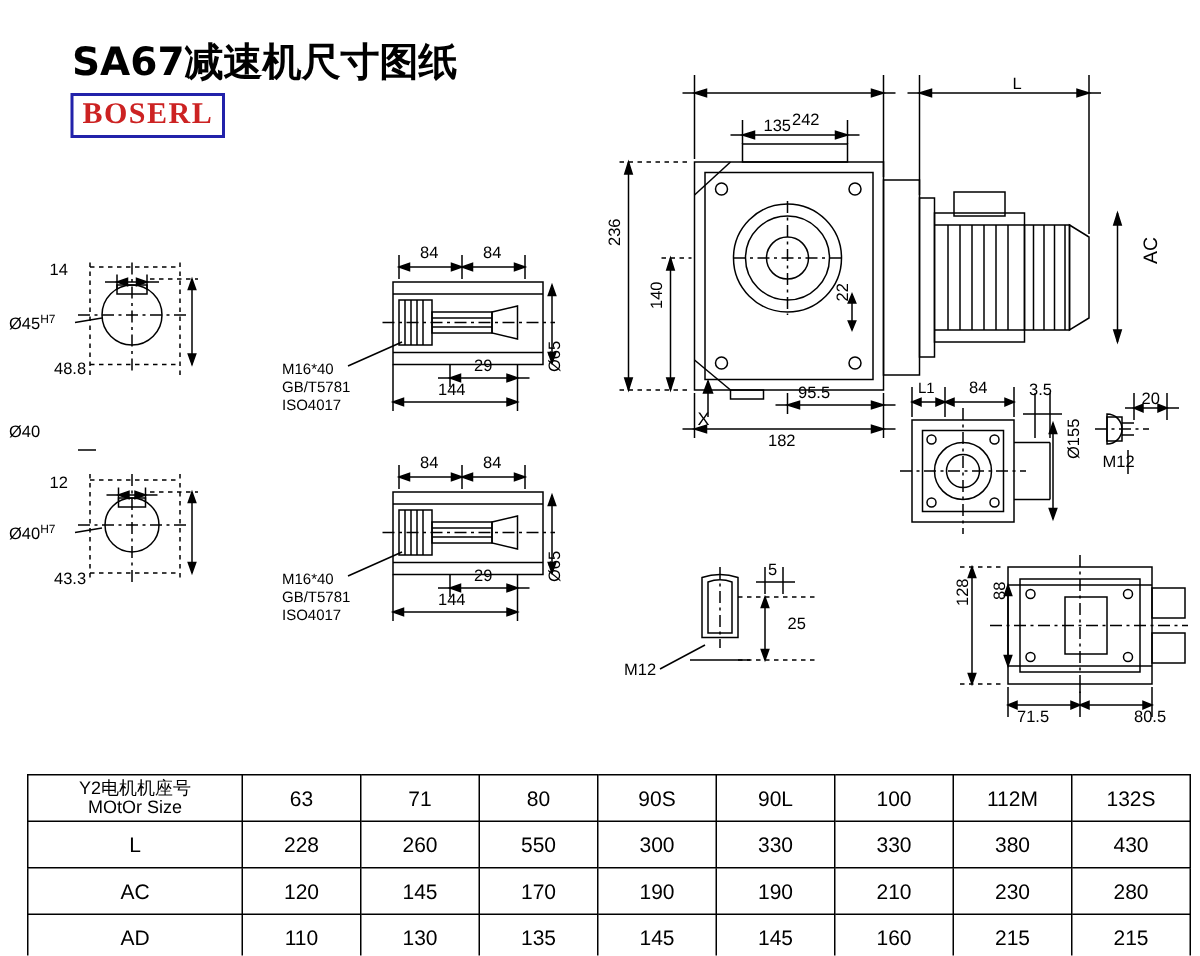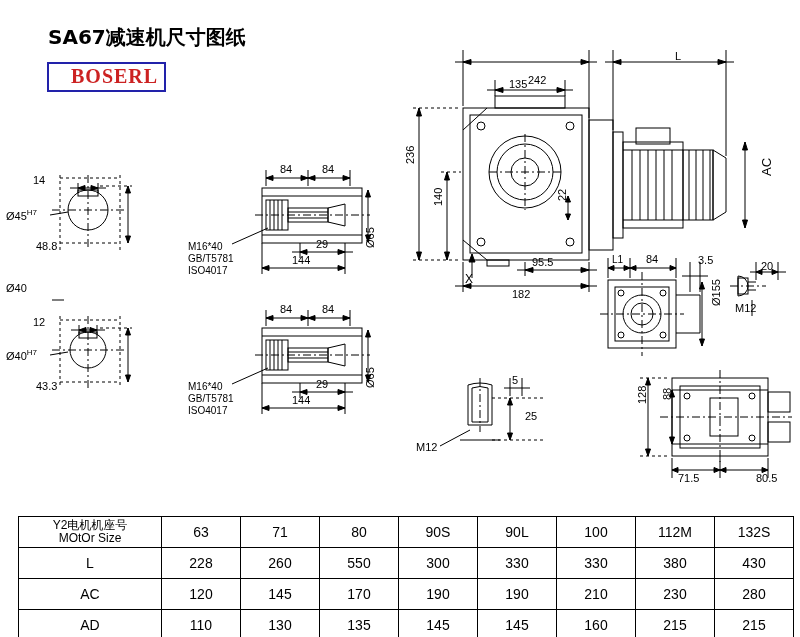--- a/index.html
+++ b/index.html
@@ -1,20 +1,20 @@
 <!DOCTYPE html>
 <html><head>
 <meta charset="utf-8">
 <style>
   html,body{margin:0;padding:0;background:#ffffff;}
   body{width:800px;height:637px;position:relative;font-family:"Liberation Serif",serif;color:#000;overflow:hidden;}
   .abs{position:absolute;}
   .t{position:absolute;white-space:nowrap;font-family:"Liberation Sans",sans-serif;}
-  #title{left:48px;top:24px;font-family:"DejaVu Sans",sans-serif;font-weight:bold;font-size:20px;letter-spacing:0px;}
-  #logo{left:47px;top:62px;border:2px solid #2222aa;padding:1px 6px 2px 22px;}
+  #title{left:48px;top:24px;font-family:"DejaVu Sans",sans-serif;font-weight:bold;font-size:26px;letter-spacing:0px;}
+  #logo{left:47px;top:62px;border:2px solid #2222aa;padding:1px 6px 2px 6px;}
   #logo span{font-family:"Liberation Serif",serif;font-weight:bold;font-size:20px;color:#cc2222;letter-spacing:1px;}
   svg{position:absolute;left:0;top:0;}
   .num{font-size:11px;font-family:"Liberation Sans",sans-serif;}
   .small{font-size:10px;}
   table{position:absolute;left:18px;top:516px;border-collapse:collapse;}
   td{border:1px solid #000;font-family:"Liberation Sans",sans-serif;font-size:14px;text-align:center;height:28px;}
   td.lbl{width:140px;margin-top:16px;}
   td.val{width:76px;}
   .hdr1{font-size:12px;line-height:13px;}
 </style>
@@ -349,21 +349,21 @@
 <div class="t num" style="left:675px;top:50px;">L</div>
 <div class="t num" style="left:404px;top:164px;transform:rotate(-90deg);transform-origin:left top;">236</div>
 <div class="t num" style="left:432px;top:206px;transform:rotate(-90deg);transform-origin:left top;">140</div>
 <div class="t num" style="left:556px;top:201px;transform:rotate(-90deg);transform-origin:left top;">22</div>
 <div class="t num" style="left:759px;top:176px;transform:rotate(-90deg);transform-origin:left top;font-size:13px;">AC</div>
 <div class="t num" style="left:532px;top:256px;">95.5</div>
 <div class="t num" style="left:512px;top:288px;">182</div>
 <div class="t num" style="left:465px;top:272px;font-size:12px;">X</div>
 <div class="t num small" style="left:612px;top:254px;">L1</div>
 <div class="t num" style="left:646px;top:253px;">84</div>
-<div class="t num" style="left:686px;top:254px;margin-left:12px;">3.5</div>
+<div class="t num" style="left:686px;top:254px;">3.5</div>
 <div class="t num" style="left:761px;top:260px;">20</div>
 <div class="t num" style="left:735px;top:302px;">M12</div>
 <div class="t num" style="left:710px;top:306px;transform:rotate(-90deg);transform-origin:left top;">Ø155</div>
 <div class="t num" style="left:636px;top:404px;transform:rotate(-90deg);transform-origin:left top;">128</div>
 <div class="t num" style="left:661px;top:400px;transform:rotate(-90deg);transform-origin:left top;">88</div>
 <div class="t num" style="left:678px;top:472px;">71.5</div>
 <div class="t num" style="left:730px;top:472px;padding-left:26px;">80.5</div>
 <div class="t num" style="left:512px;top:374px;">5</div>
 <div class="t num" style="left:525px;top:410px;">25</div>
 <div class="t num" style="left:416px;top:441px;">M12</div>

